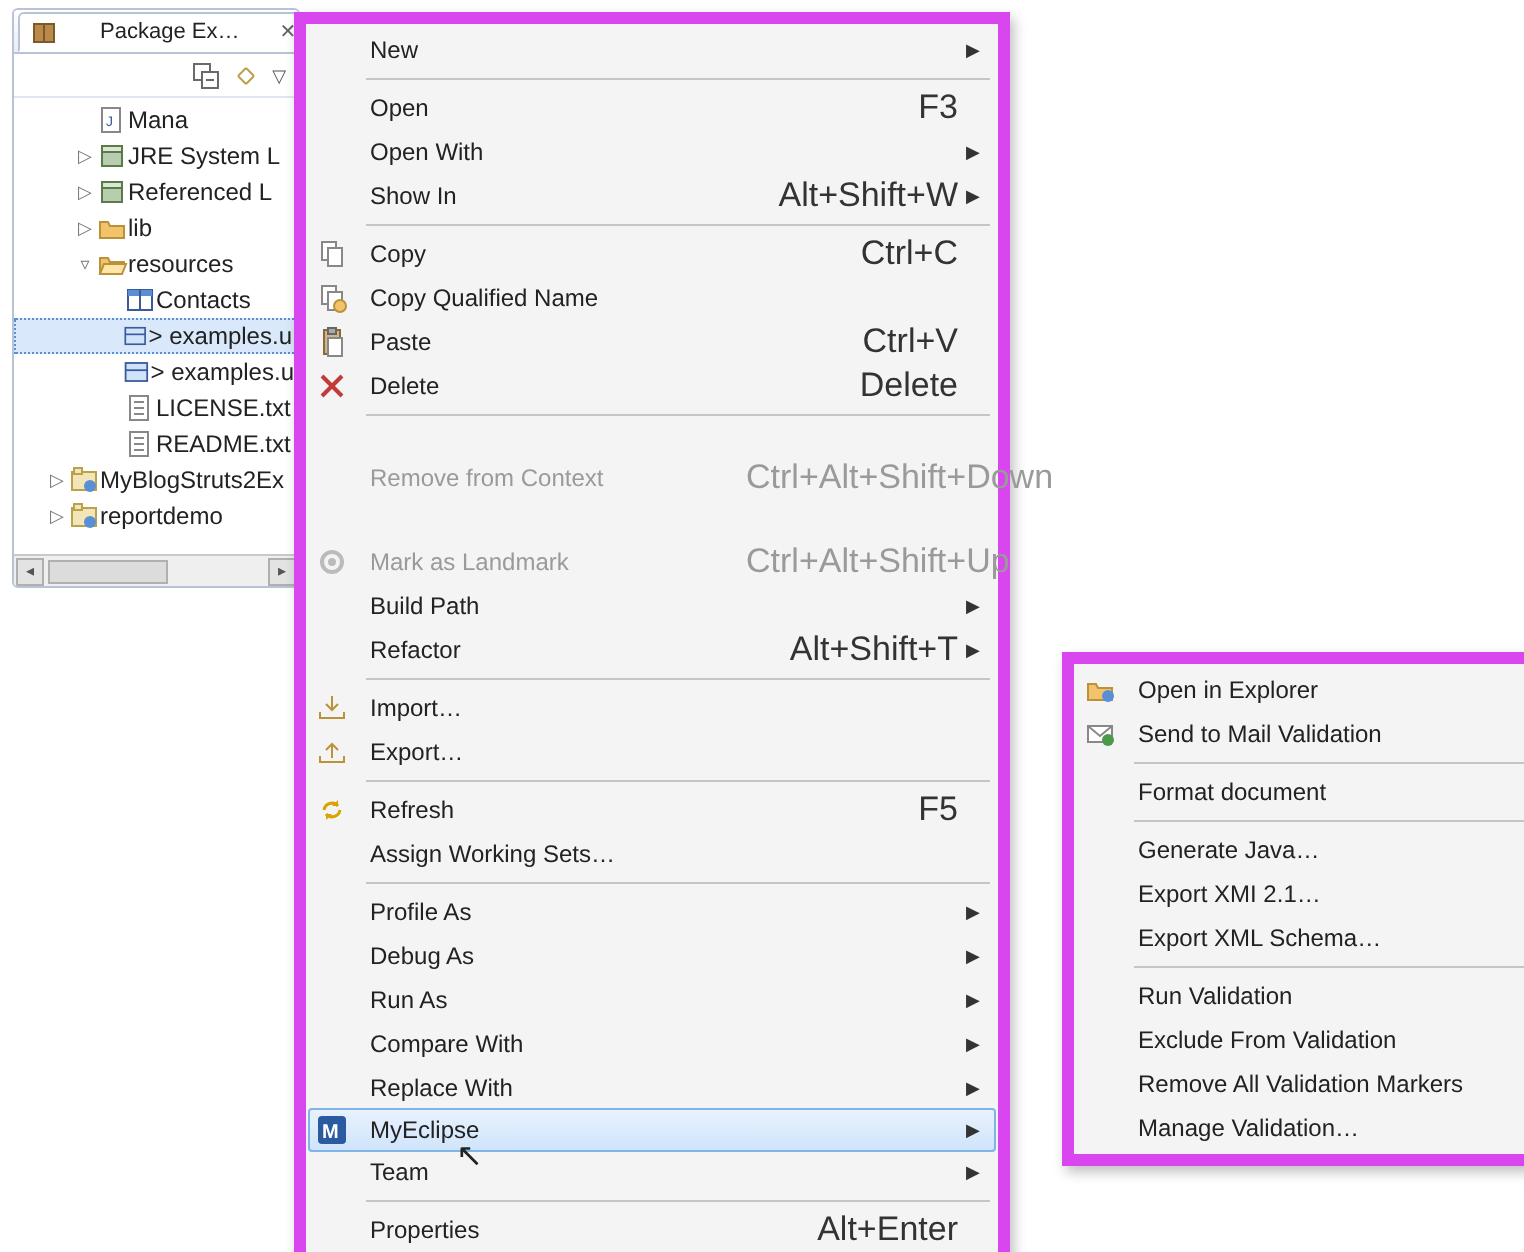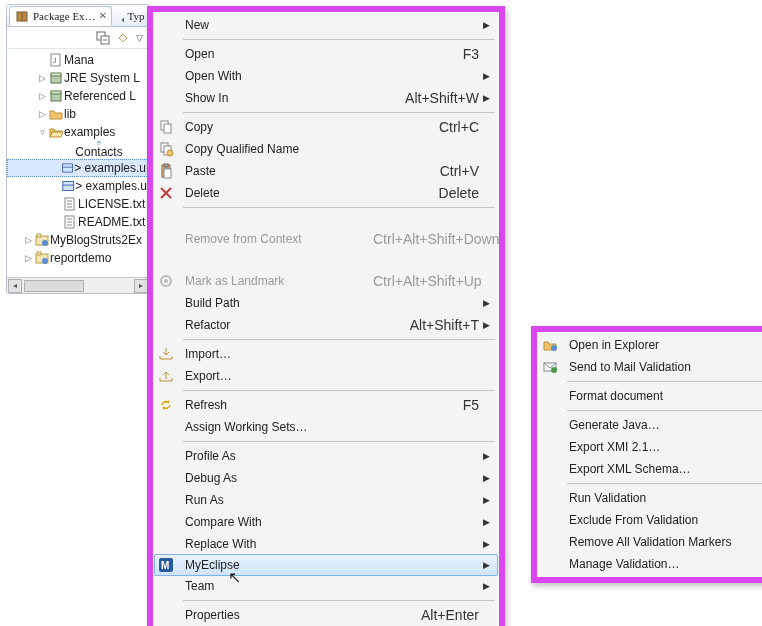--- a/index.html
+++ b/index.html
@@ -28,25 +28,24 @@
     display: flex;
     align-items: center;
     border-bottom: 1px solid #b8c4d6;
     background: linear-gradient(#fff,#e8eef7);
     height: 22px;
     padding-left: 2px;
     gap: 4px;
     font-size: 11px;
   }
   .tab {
-    display: flex; align-items: center; gap: 3px;
+    display: flex; align-items: center; gap: 20px;
     padding: 0 4px;
     height: 20px;
     white-space: nowrap;
-    font-family: Liberation Serif, serif;
   }
   .tab.active { background: #fff; border: 1px solid #b8c4d6; border-bottom: 1px solid #fff; border-radius: 3px 3px 0 0; }
   .tab .x { color: #666; font-size: 10px; }
   .panel-toolbar {
     height: 22px;
     display: flex;
     justify-content: flex-end;
     align-items: center;
     gap: 6px;
     padding: 0 6px;
@@ -91,21 +90,21 @@
   }
   .mi {
     display: grid;
     grid-template-columns: 22px 1fr 110px 12px;
     align-items: center;
     height: 22px;
     padding: 0 2px 0 2px;
   }
   .mi .ic { width: 18px; height: 16px; display:flex;align-items:center;justify-content:center; }
   .mi .lbl { padding-left: 6px; white-space: nowrap; }
-  .mi .sc  { text-align: right; color: #333; font-size: 14px; padding-right: 4px; white-space: nowrap;}
+  .mi .sc  { text-align: right; color: #333; font-size: 17px; padding-right: 4px; white-space: nowrap;}
   .mi .ar  { color: #333; font-size: 9px; }
   .mi.disabled { color: #9a9a9a; margin-top: 20px; }
   .mi.disabled .sc { color: #9a9a9a; }
   .mi.hover {
     background: linear-gradient(#e9f2fd,#cfe4fb);
     border: 1px solid #7eb4ea;
     border-radius: 2px;
     height: 22px;
     margin: -1px;
   }
@@ -194,23 +193,23 @@
           <path d="M2 5h4l1 2h7v6H2z" fill="#f2c36b" stroke="#b9923a"></path>
         </svg>
         <span>lib</span>
       </div>
       <div class="row" style="padding-left: 30px;">
         <span class="tw">▿</span>
         <svg class="ico" viewBox="0 0 16 16">
           <path d="M2 5h4l1 2h7v1H4l-2 5z" fill="#f2c36b" stroke="#b9923a"></path>
           <path d="M4 8h11l-2 5H2z" fill="#ffe6a8" stroke="#b9923a"></path>
         </svg>
-        <span>examples</span>
-      </div>
-      <div class="row" style="padding-left: 44px; flex-direction: column;">
+        <span>resources</span>
+      </div>
+      <div class="row" style="padding-left: 44px;">
         <span class="tw"></span>
         <svg class="ico" viewBox="0 0 16 16">
           <rect x="2" y="3" width="12" height="10" fill="#fff" stroke="#3a5a9a"></rect>
           <rect x="2" y="3" width="12" height="3" fill="#5a8fd6"></rect>
           <line x1="8" y1="3" x2="8" y2="13" stroke="#3a5a9a"></line>
         </svg>
         <span>Contacts</span>
       </div>
       <div class="row sel" style="padding-left: 44px;">
         <span class="tw"></span>

